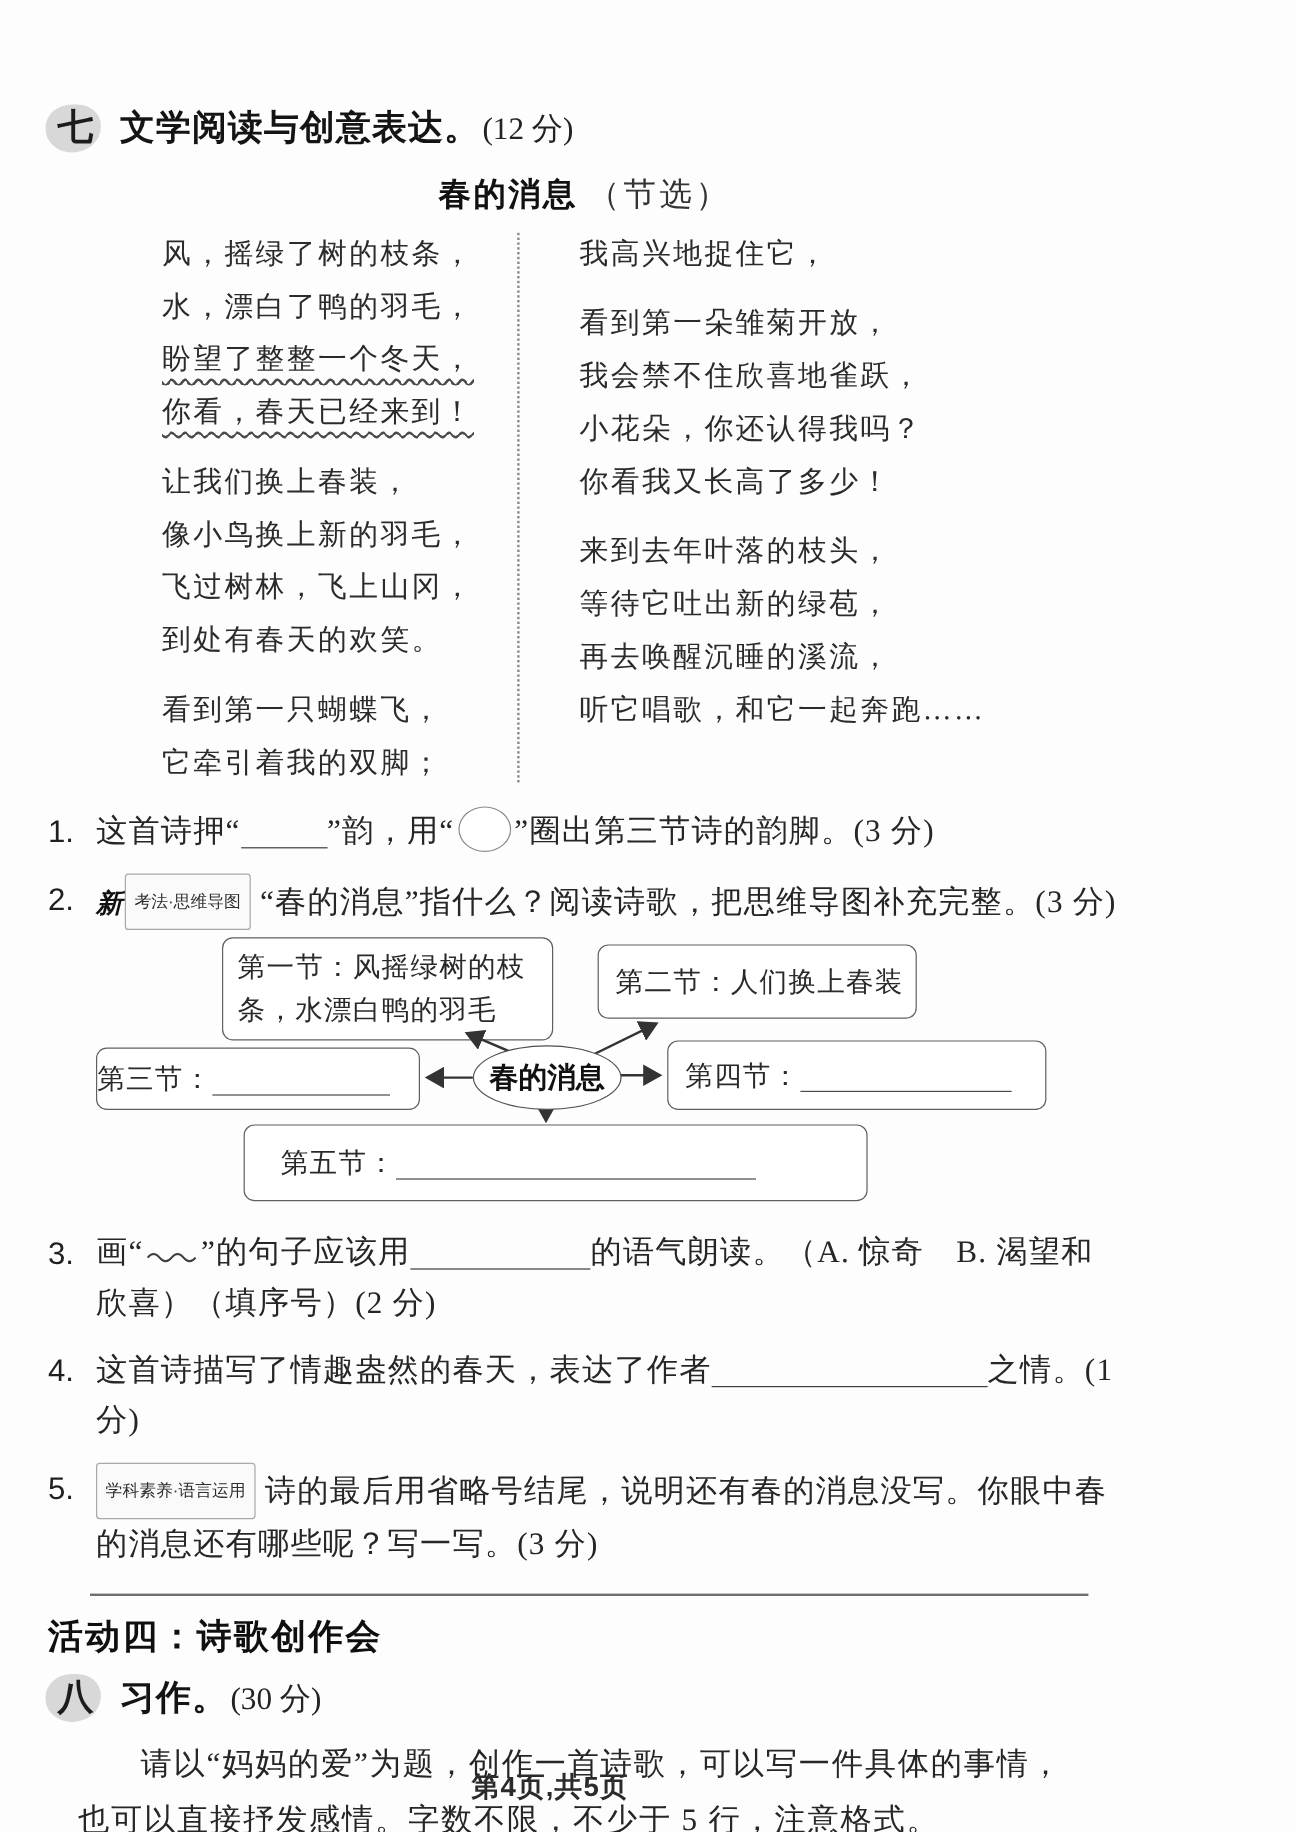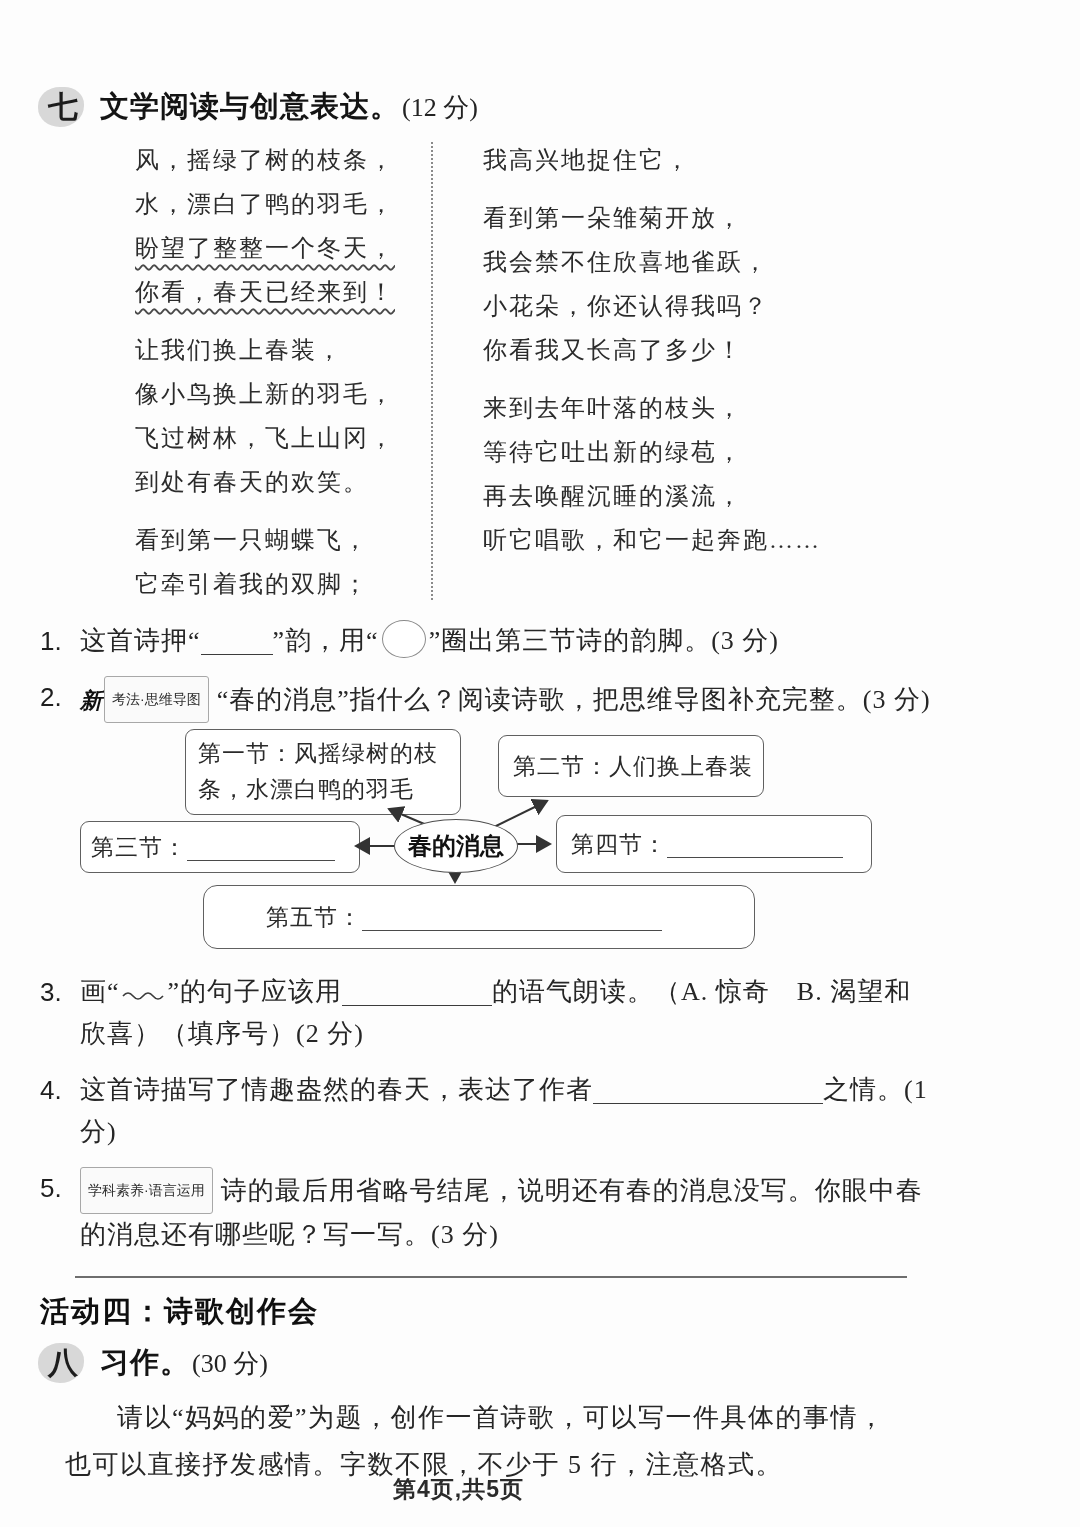--- a/index.html
+++ b/index.html
@@ -80,23 +80,23 @@
   }
 
   
   .mindmap{position:relative;width:1076px;height:232px;margin-top:2px;}
   .mm-box{
     position:absolute;border:1.5px solid #606060;border-radius:9px;background:#fff;
     font-size:23px;color:#2a2a2a;letter-spacing:1px;
   }
   .mm-box1{left:185px;top:4px;width:252px;height:78px;padding:6px 10px 0 12px;line-height:36px;}
   .mm-box2{left:498px;top:10px;width:250px;height:60px;display:flex;align-items:center;padding-left:14px;}
-  .mm-box3{left:80px;top:96px;width:268px;height:50px;display:flex;align-items:center;padding-left:10px;}
+  .mm-box3{left:80px;top:96px;width:268px;height:50px;display:flex;align-items:center;}
   .mm-box4{left:556px;top:90px;width:300px;height:56px;display:flex;align-items:center;padding-left:14px;}
-  .mm-box5{left:203px;top:160px;width:488px;height:62px;display:flex;align-items:center;padding-left:62px;border-radius:14px;}
+  .mm-box5{left:203px;top:160px;width:488px;height:62px;display:flex;align-items:center;padding-left:30px;}
   .mm-blank{display:inline-block;border-bottom:1.5px solid #4a4a4a;height:26px;vertical-align:-6px;}
   .mm-ellipse{
     position:absolute;left:394px;top:94px;width:122px;height:52px;
     border:1.6px solid #4f4f4f;border-radius:50%;background:#fff;
     display:flex;align-items:center;justify-content:center;
     font-family:"Liberation Sans","DejaVu Sans",sans-serif;
     font-weight:bold;font-size:24px;color:#111;z-index:2;
   }
   .mm-arrows{position:absolute;left:0;top:0;z-index:1;}
 
@@ -125,20 +125,23 @@
   <div class="content">
 
     <div class="sec-header">
       <span class="sec-marker">七</span>
       <span>
         <span class="sec-title-main">文学阅读与创意表达。</span><span class="sec-title-score">(12 分)</span>
       </span>
     </div>
 
     <div class="poem">
+      <div class="poem-title">
+        <span class="pt-main">春的消息</span><span class="pt-sub">（节选）</span>
+      </div>
       <div class="poem-cols">
         <div class="poem-col left" id="poem-left">
             <div class="poem-line">风，摇绿了树的枝条，</div>
             <div class="poem-line">水，漂白了鸭的羽毛，</div>
             <div class="poem-line wavy">盼望了整整一个冬天，</div>
             <div class="poem-line wavy">你看，春天已经来到！</div>
             <div class="poem-line gap">让我们换上春装，</div>
             <div class="poem-line">像小鸟换上新的羽毛，</div>
             <div class="poem-line">飞过树林，飞上山冈，</div>
             <div class="poem-line">到处有春天的欢笑。</div>

